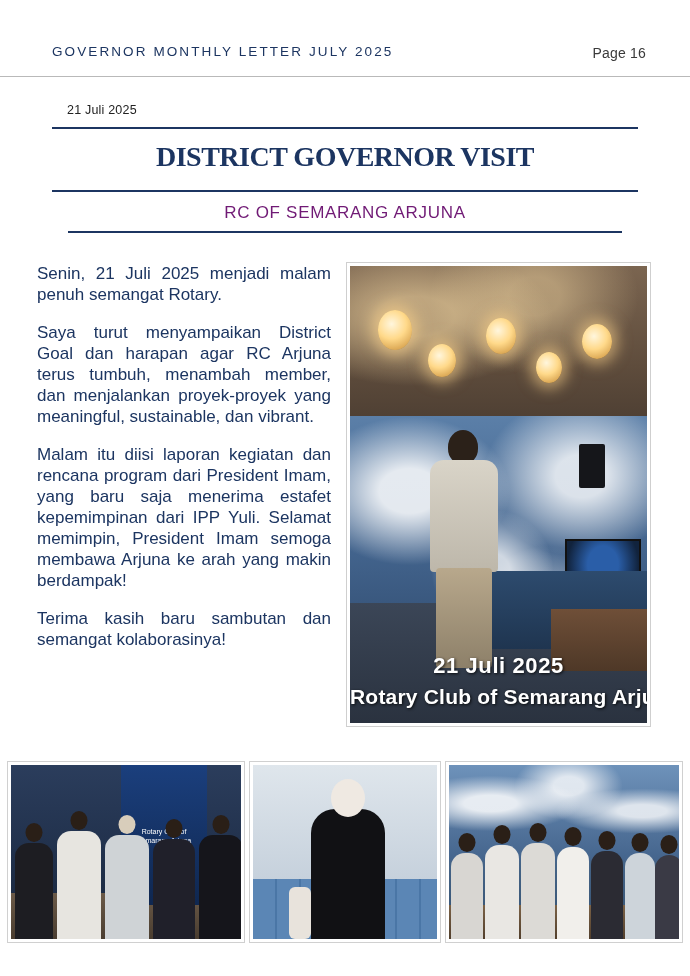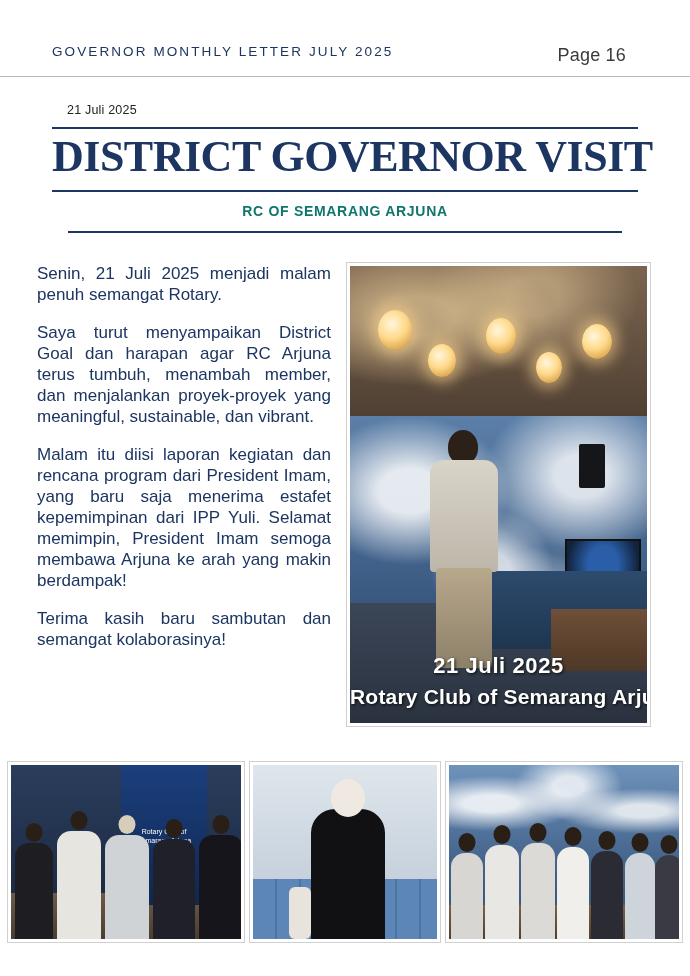--- a/index.html
+++ b/index.html
@@ -22,31 +22,31 @@
   
   .header {
     position: absolute;
     top: 44px;
     left: 0;
     width: 690px;
     height: 34px;
     display: flex;
     align-items: flex-start;
     justify-content: space-between;
-    padding: 0 64px 0 52px;
+    padding: 0 44px 0 52px;
   }
   .header-title {
     font-size: 13.5px;
     letter-spacing: 2.1px;
     color: #1c3561;
     font-weight: 400;
     white-space: nowrap;
   }
   .header-page {
-    font-size: 18px;
+    font-size: 14px;
     color: #3a3a3a;
     letter-spacing: 0.2px;
     white-space: nowrap;
     padding-top: 1px;
     margin-left: 11px;
   }
   .header-rule {
     position: absolute;
     top: 76px;
     left: 0;
@@ -73,44 +73,43 @@
     background: #1c3561;
   }
   .doc-title {
     position: absolute;
     top: 131px;
     left: 52px;
     width: 586px;
     text-align: center;
     font-family: "Liberation Serif", serif;
     font-weight: bold;
-    font-size: 44px;
+    font-size: 28px;
     letter-spacing: -0.5px;
     color: #1c3561;
     line-height: 52px;
     white-space: nowrap;
   }
   .rule-mid {
     position: absolute;
     top: 190px;
     left: 52px;
     width: 586px;
     height: 2px;
     background: #1c3561;
   }
   .doc-subtitle {
     position: absolute;
     top: 203px;
     left: 52px;
     width: 586px;
     text-align: center;
-    font-size: 14px;
+    font-size: 17px;
     letter-spacing: 0.7px;
-    color: #0f766e;
-    font-weight: bold;
+    color: #701a75;
   }
   .rule-bottom {
     position: absolute;
     top: 231px;
     left: 68px;
     width: 554px;
     height: 1.5px;
     background: #1c3561;
   }
 

